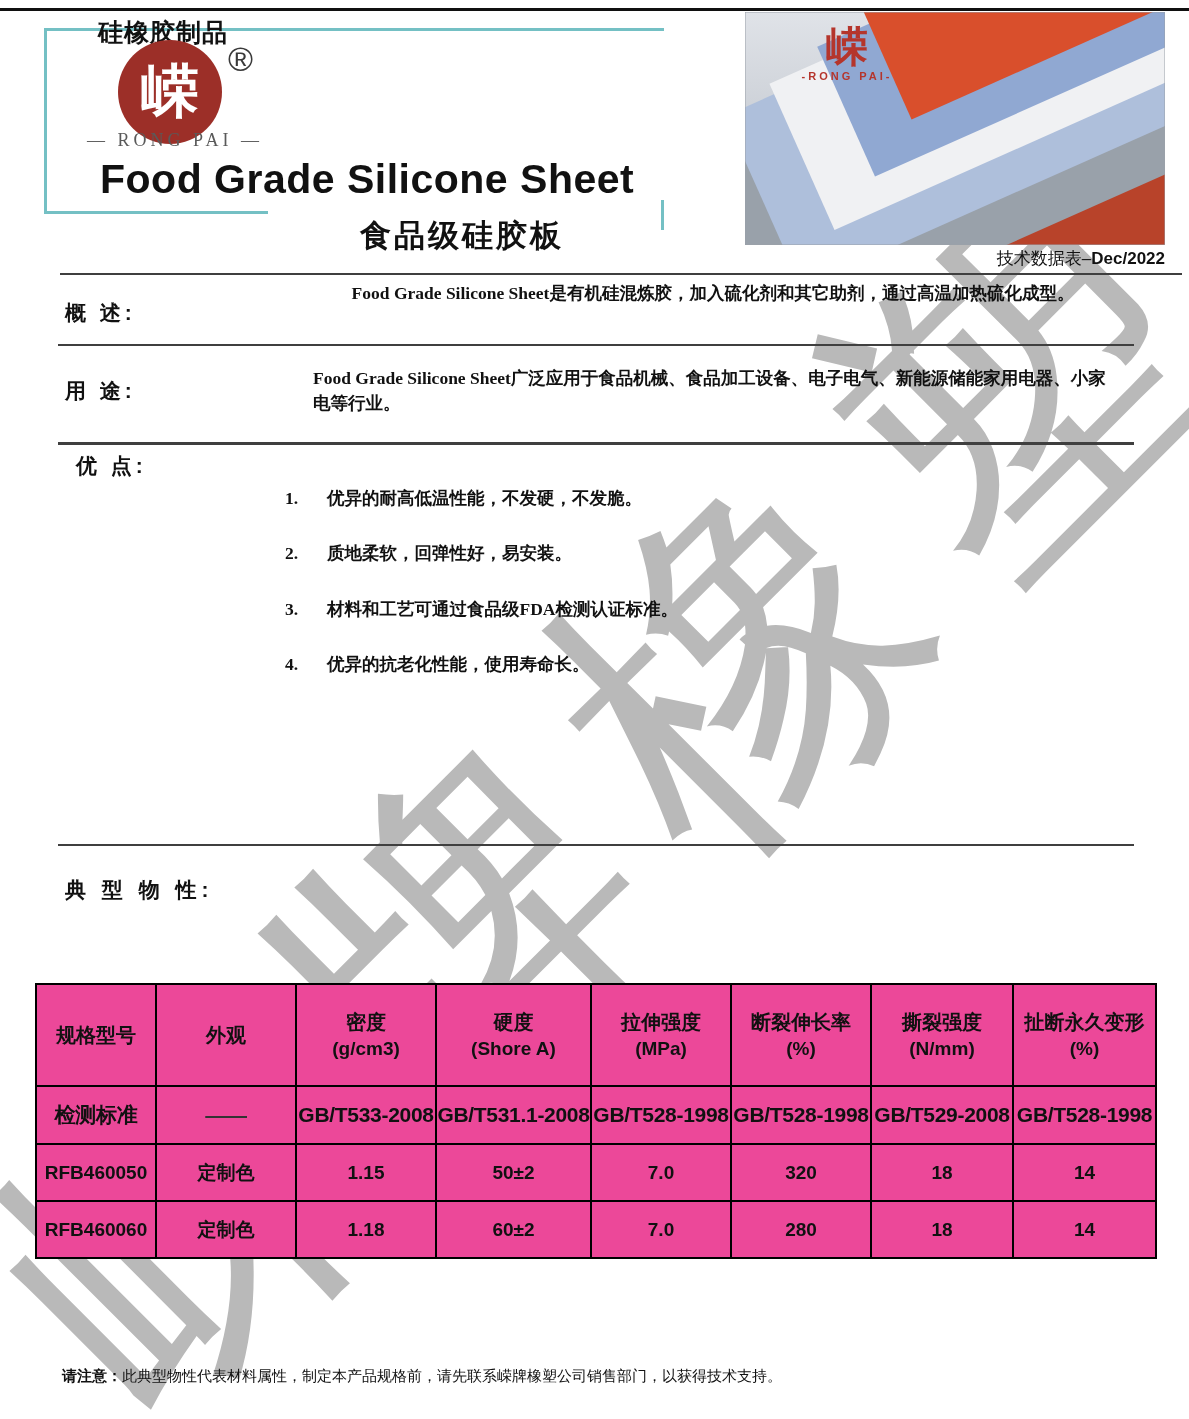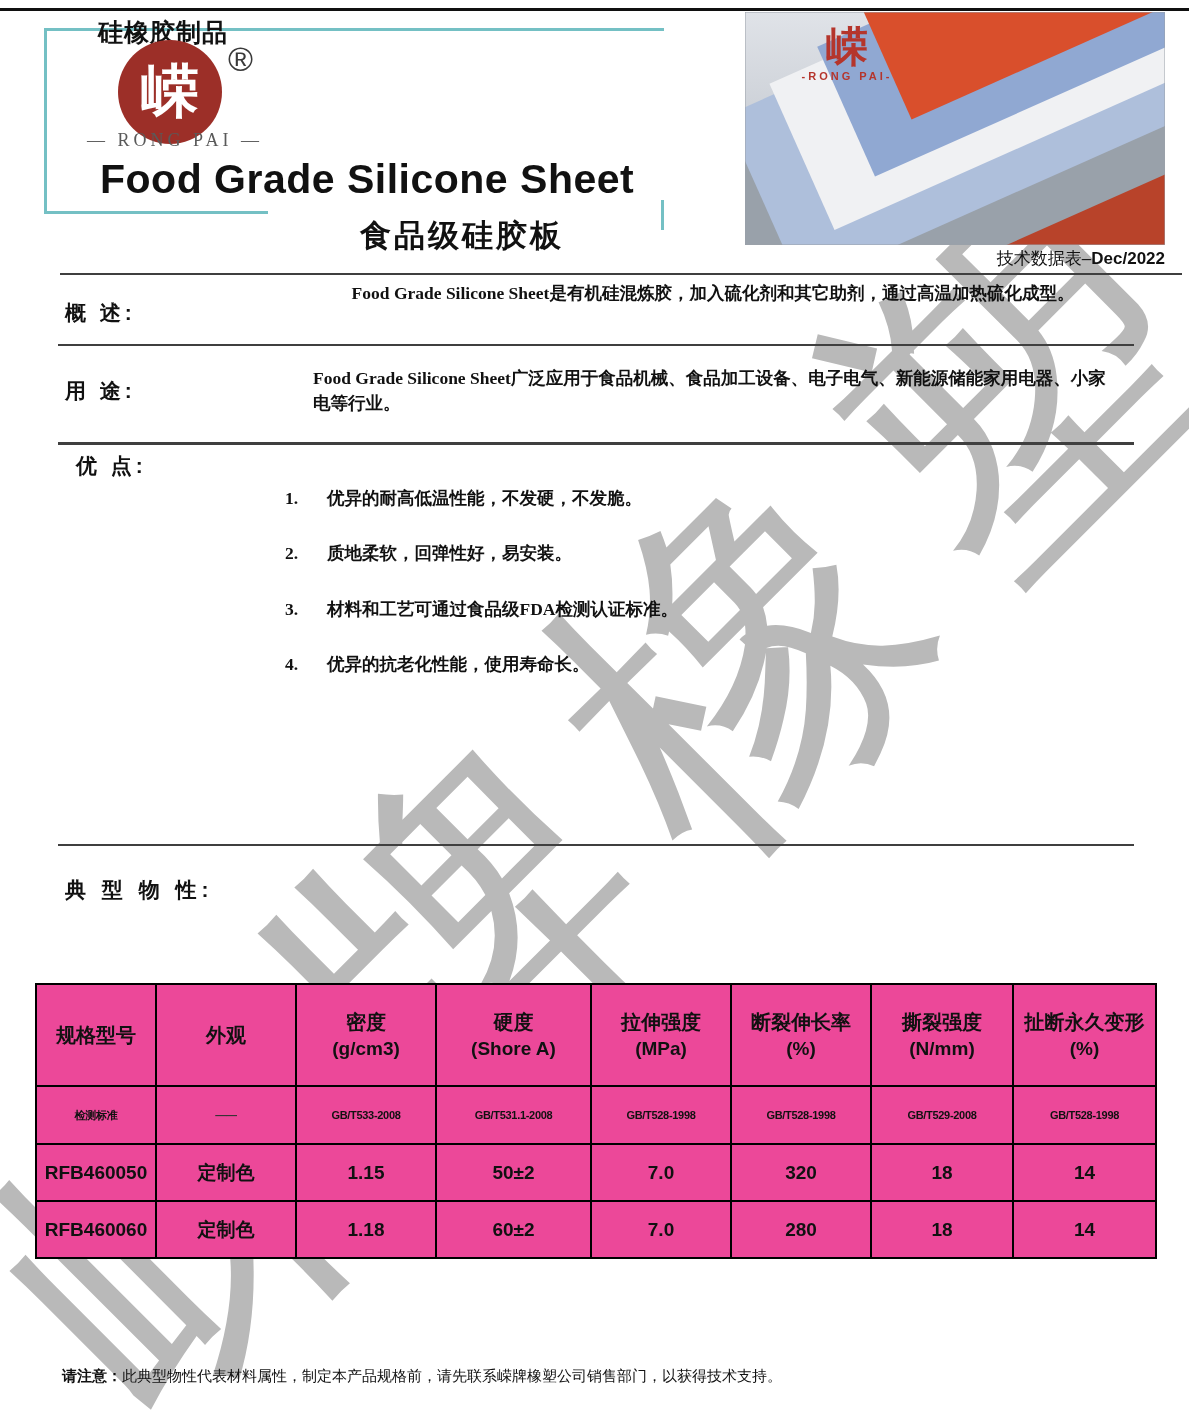--- a/index.html
+++ b/index.html
@@ -38,21 +38,21 @@
       font-family:"Liberation Serif","DejaVu Serif",serif;}
   .adv-item{display:flex;margin-bottom:30px;}
   .adv-num{width:42px;flex:none;}
   
   .proptable{position:absolute;left:35px;top:983px;z-index:1;border-collapse:collapse;
       table-layout:fixed;background:#ec4899;}
   .proptable td{border:2px solid #000;text-align:center;vertical-align:middle;
       font-weight:700;padding:0;overflow:hidden;}
   .hrow td{height:100px;font-size:20px;line-height:1.4;}
   .hunit{font-size:19px;}
-  .srow td{height:56px;font-size:11px;letter-spacing:-0.3px;}
+  .srow td{height:56px;font-size:21px;letter-spacing:-0.3px;}
   .drow td{height:55px;font-size:19px;border-radius:22px;}
   .dash{letter-spacing:-2px;color:#333;}
   
   .footer{left:62px;top:1367px;font-size:15px;z-index:1;}
   .footer .lbl{font-weight:700;}
 </style>
 </head>
 <body>
 
 <div id="page">

